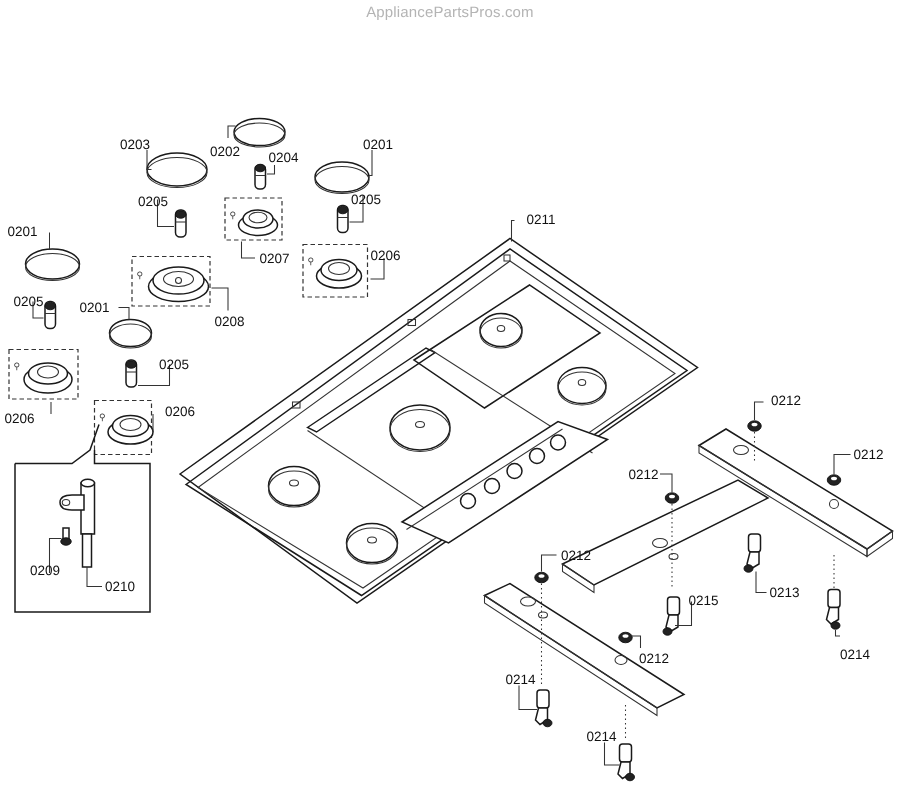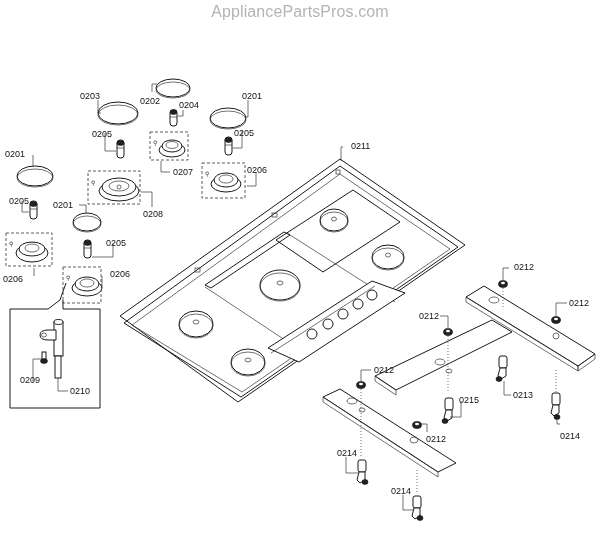--- a/index.html
+++ b/index.html
@@ -1,18 +1,18 @@
 <!DOCTYPE html>
 <html><head>
 <meta charset="utf-8">
 <style>
   html, body { margin: 0; padding: 0; background: #ffffff; }
   body { width: 600px; height: 534px; position: relative; overflow: hidden; font-family: "Liberation Sans", sans-serif; }
   #diagram { position: absolute; left: 0; top: 0; width: 600px; height: 534px; }
-  .watermark { position: absolute; left: 0; top: 3px; width: 600px; text-align: center; font-size: 16px; color: #b4b4b4; letter-spacing: 0.1px; }
+  .watermark { position: absolute; left: 0; top: 3px; width: 600px; text-align: center; font-size: 10px; color: #b4b4b4; letter-spacing: 0.1px; }
   svg text.callout { font-family: "Liberation Sans", sans-serif; font-size: 9px; fill: #111; }
   .ln { stroke: #1a1a1a; fill: none; stroke-width: 1; }
   .lnf { stroke: #1a1a1a; fill: #ffffff; stroke-width: 1; }
   .thin { stroke: #333; fill: none; stroke-width: 0.7; }
   .dash { stroke: #333; fill: none; stroke-width: 0.8; stroke-dasharray: 3 2; }
   .leader { stroke: #333; fill: none; stroke-width: 0.7; }
   .dark { fill: #222; stroke: #111; stroke-width: 0.6; }
 </style>
 </head>
 <body>

